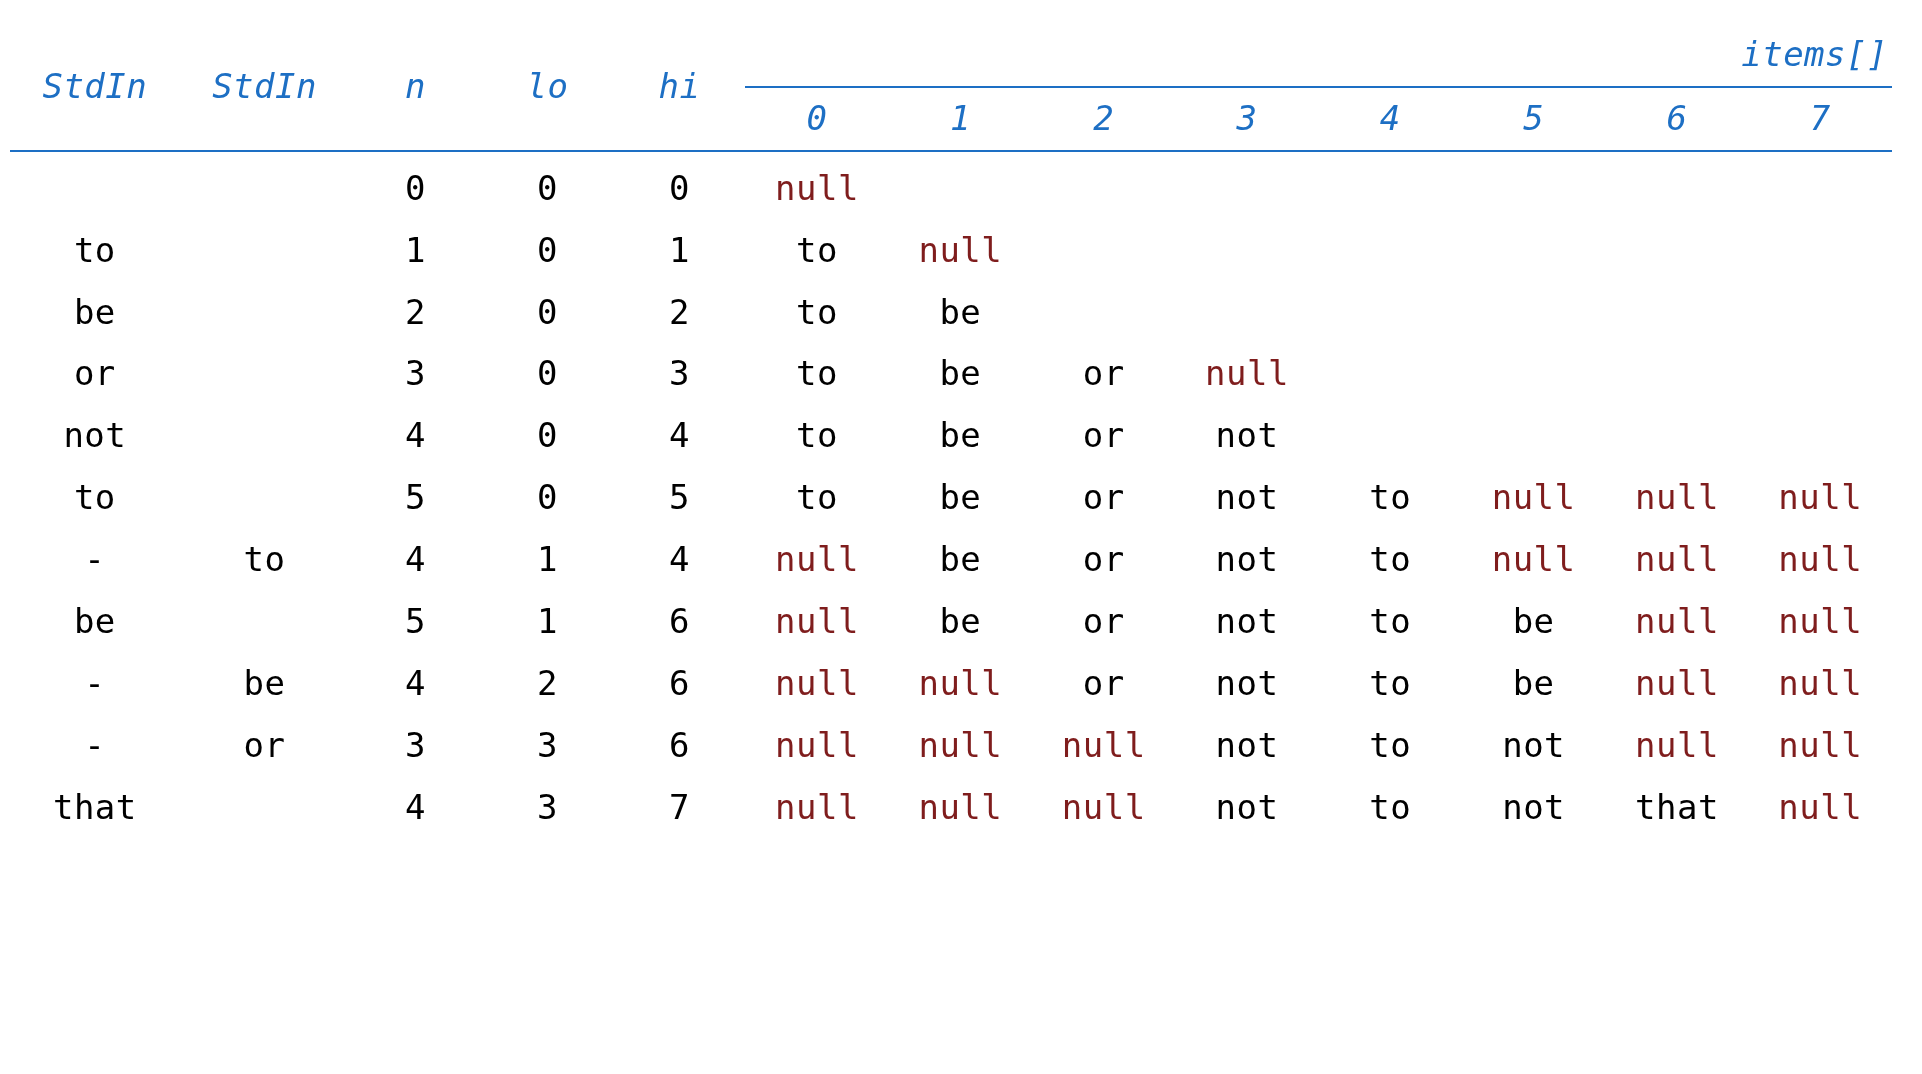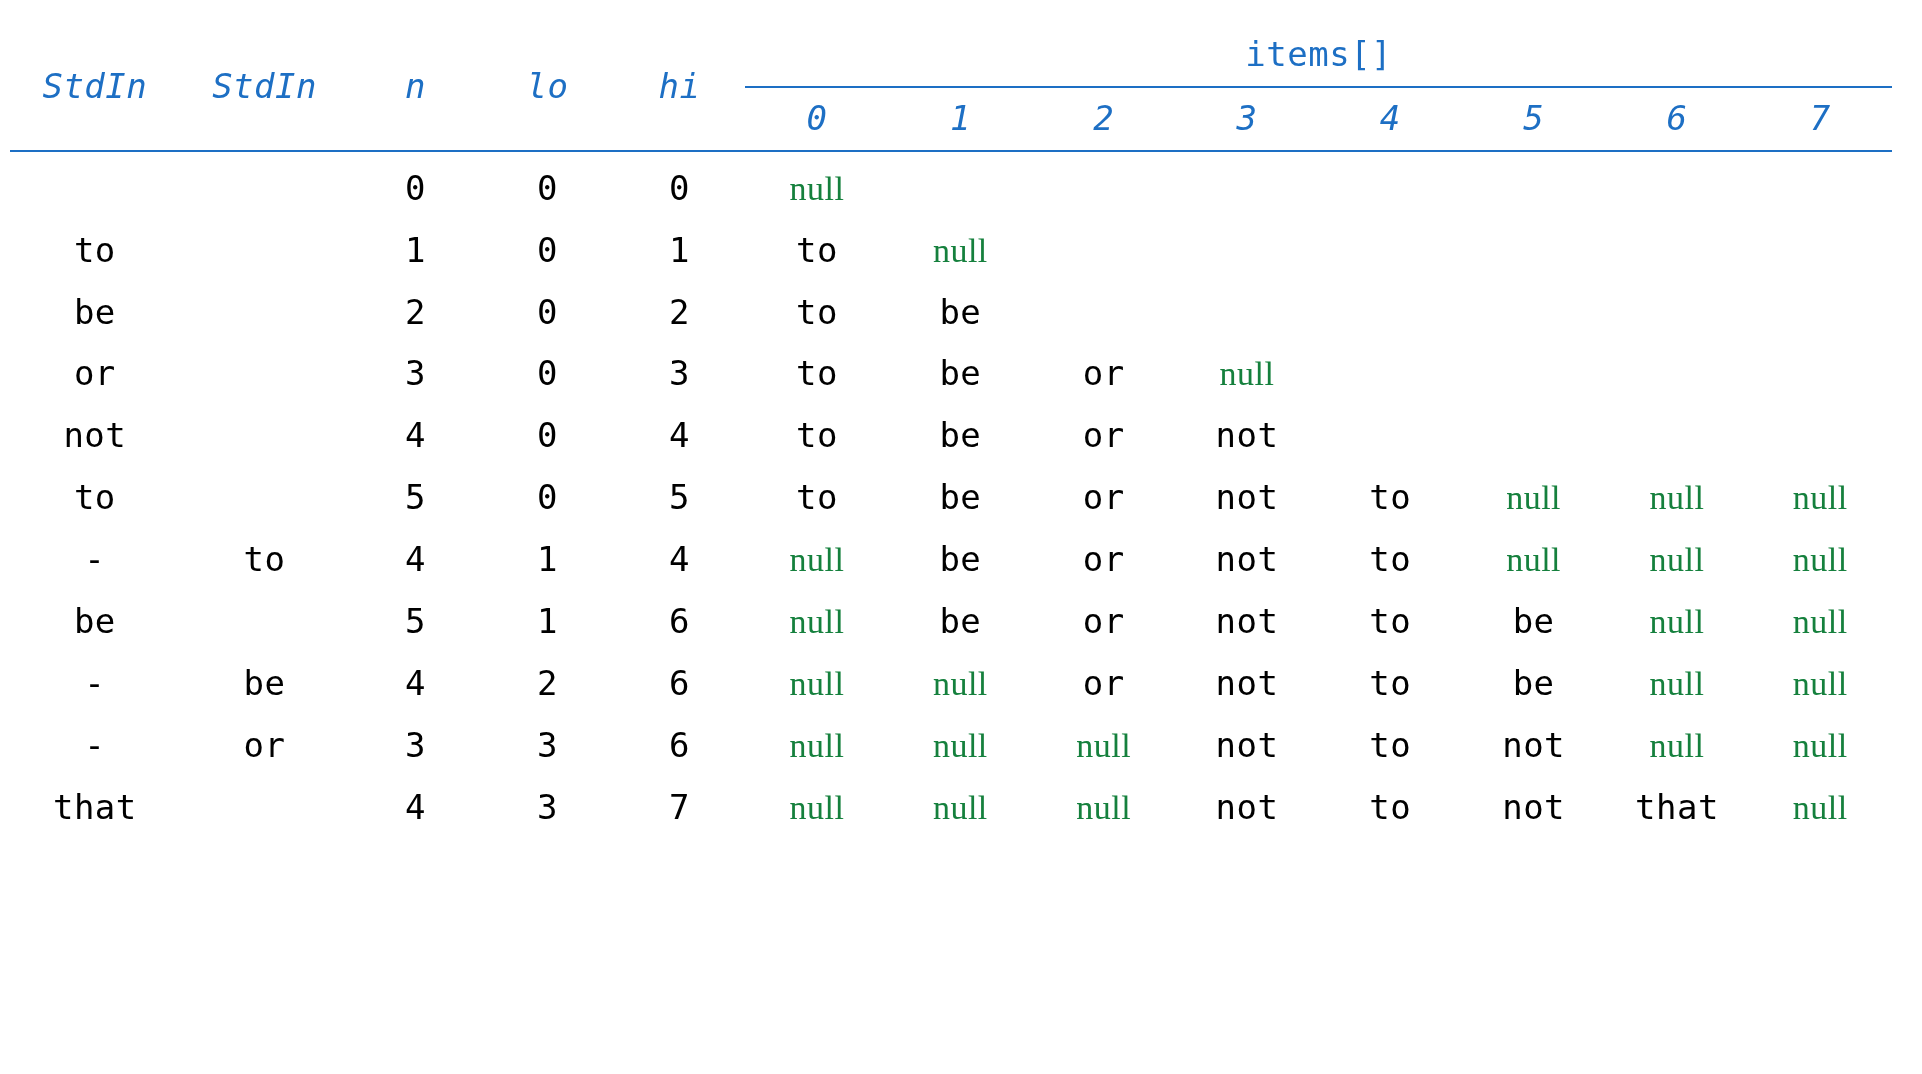--- a/index.html
+++ b/index.html
@@ -36,36 +36,38 @@
   col.c-hi     { width: 7%; }
   col.c-item   { width: 7.6%; }
 
   
   .hdr {
     color: #1d6fc4;
     font-style: italic;
   }
   .hdr-items {
     color: #1d6fc4;
+    font-style: italic;
     border-bottom: 2px solid #1d6fc4;
+    text-align: right;
   }
   
   .hdr-index {
     color: #1d6fc4;
     font-style: italic;
     border-bottom: 2px solid #1d6fc4;
   }
   
   .hdr-main {
     border-bottom: 2px solid #1d6fc4;
   }
 
   
   .val { color: #000; }
-  .null { color: #15803d; font-family: Liberation Serif, serif; }
+  .null { color: #7f1d1d; }
 
   
   tbody tr:first-child td { padding-top: 14px; }
 </style>
 </head>
 <body>
 
 <table>
   <colgroup>
     <col class="c-stdin">

